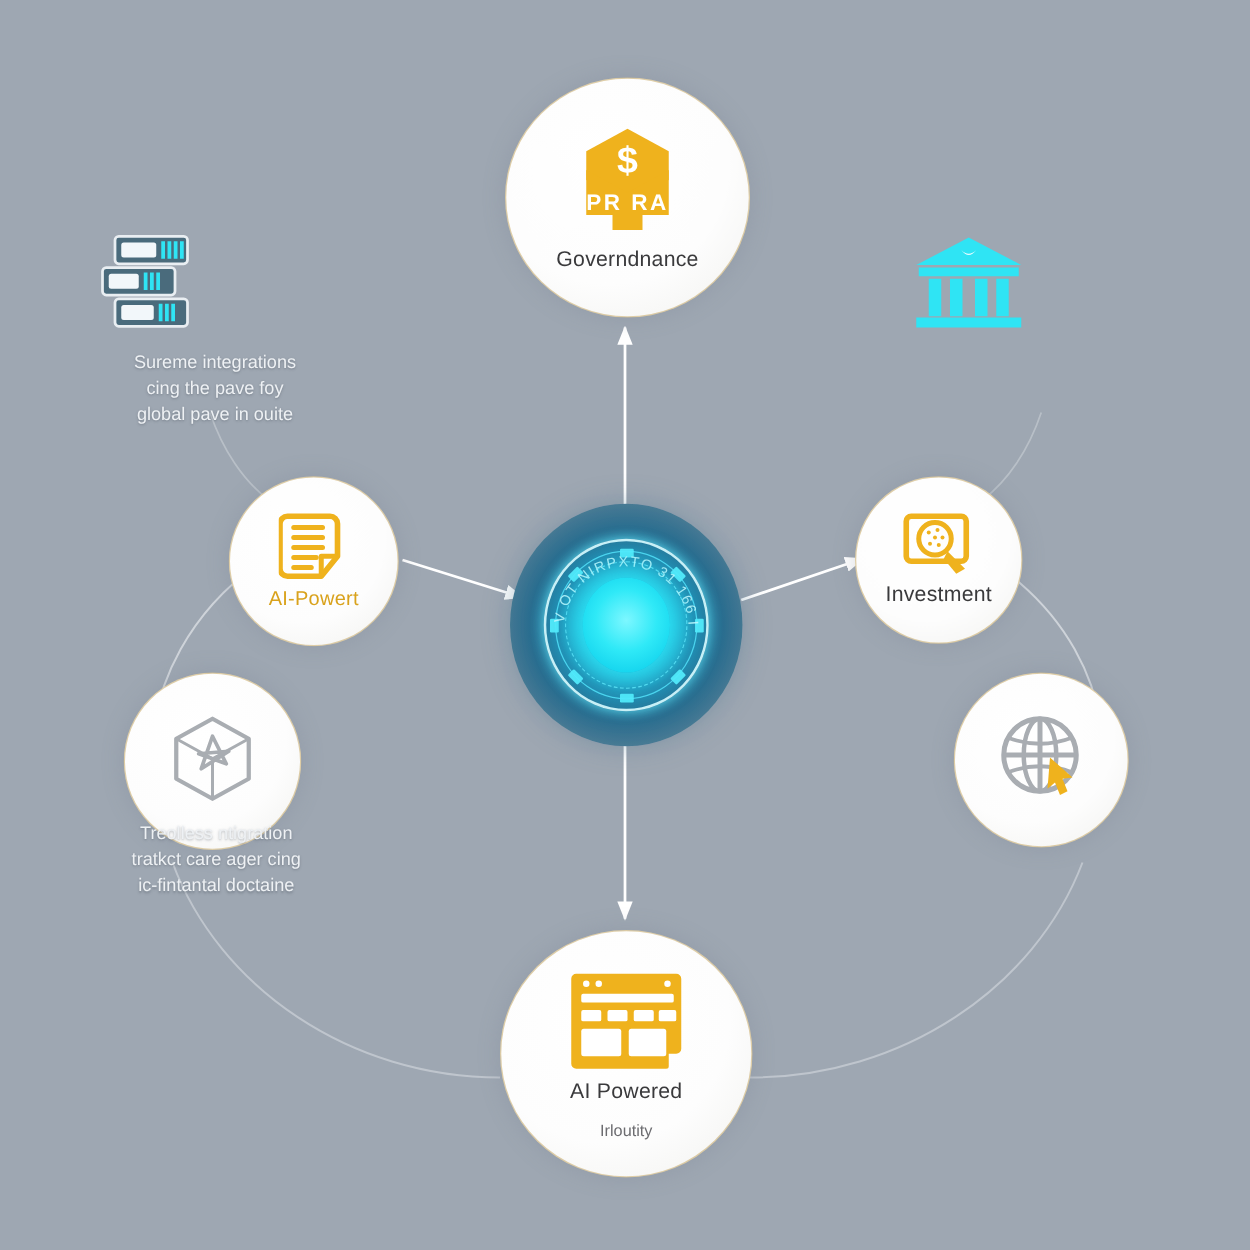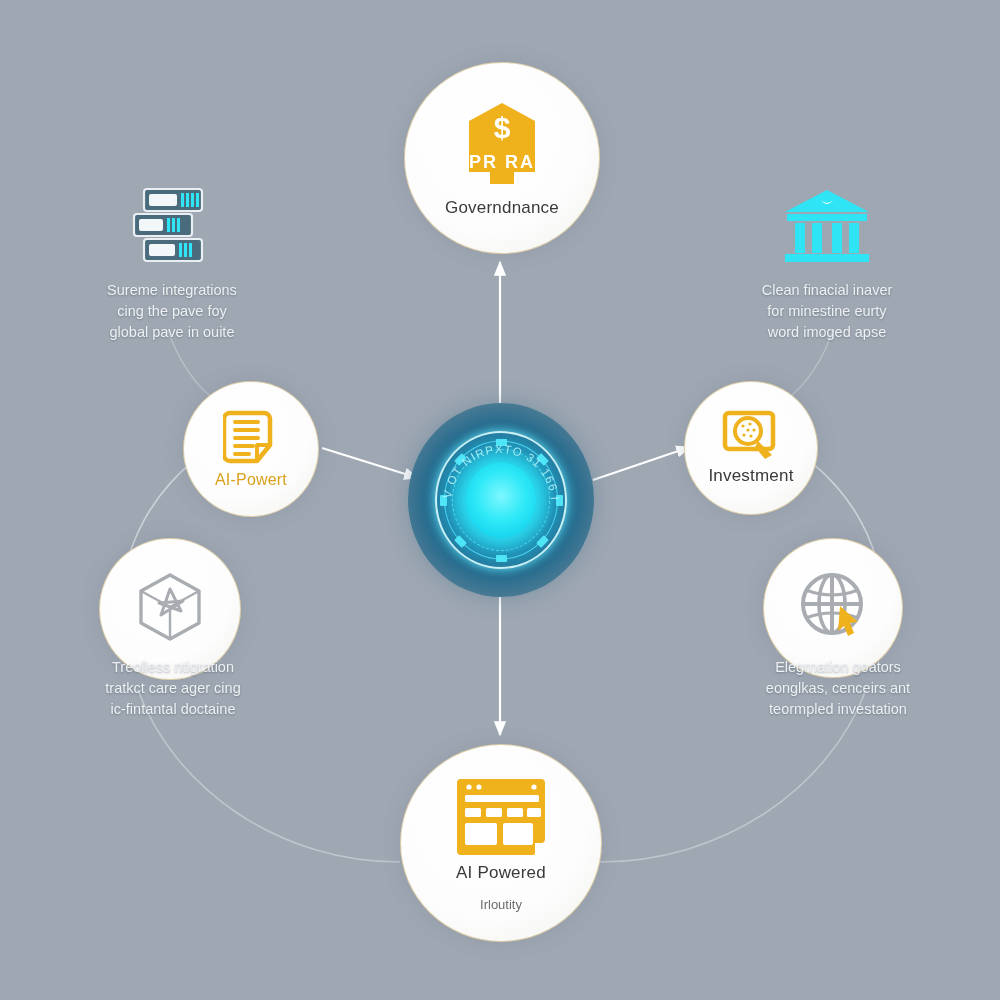--- a/index.html
+++ b/index.html
@@ -124,21 +124,20 @@
   #node-integration{ left: 99px;  top: 538px; width: 140px; height: 140px; }
   #node-global     { left: 763px; top: 538px; width: 138px; height: 138px; }
   #node-ai-powered { left: 400px; top: 744px; width: 200px; height: 196px; }
 
   
   .annot {
     position: absolute;
     width: 200px;
     display: flex;
     flex-direction: column;
-    align-items: center;
   }
   .annot-icon { line-height: 0; margin-bottom: 14px; }
   .annot-text {
     color: #eef1f4;
     font-size: 14.5px;
     line-height: 1.45;
     text-align: center;
     text-shadow: 0 1px 2px rgba(70,80,92,.45);
   }
   .annot-text div { white-space: nowrap; }
@@ -349,36 +348,24 @@
         <g fill="#2fe4f4">
           <rect x="16" y="37" width="10" height="30"></rect>
           <rect x="33" y="37" width="10" height="30"></rect>
           <rect x="53" y="37" width="10" height="30"></rect>
           <rect x="70" y="37" width="10" height="30"></rect>
         </g>
         <rect x="6" y="68" width="84" height="8" fill="#2fe4f4"></rect>
         <path d="M42 14 q6 6 12 0 q-6 8 -12 0 z" fill="#eafcff"></path>
       </svg>
     </span>
-    <div class="annot-text">
-      <div>Clean finacial inaver</div>
-      <div>for minestine eurty</div>
-      <div>word imoged apse</div>
-    </div>
   </div>
 
   <div class="annot" id="annot-left">
     <div class="annot-text">
       <div>Treolless ntigration</div>
       <div>tratkct care ager cing</div>
       <div>ic-fintantal doctaine</div>
     </div>
   </div>
 
-  <div class="annot" id="annot-right">
-    <div class="annot-text">
-      <div>Elegrnation goators</div>
-      <div>eonglkas, cenceirs ant</div>
-      <div>teormpled investation</div>
-    </div>
-  </div>
 
 </div>
 
 </body></html>

